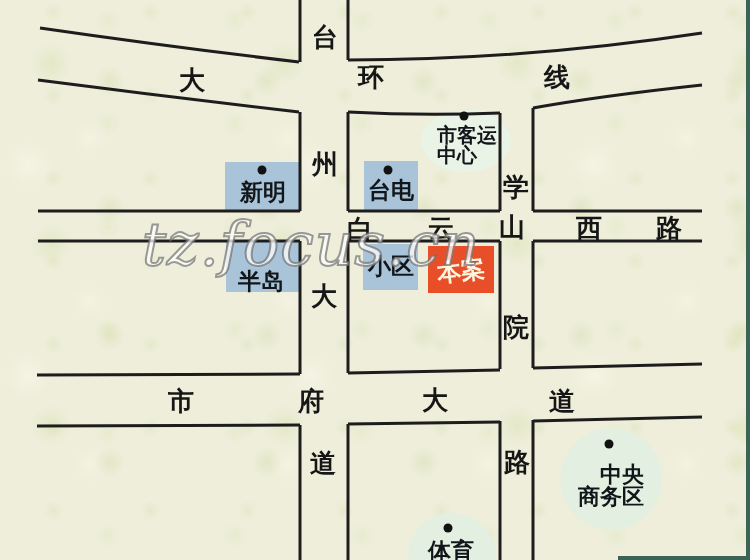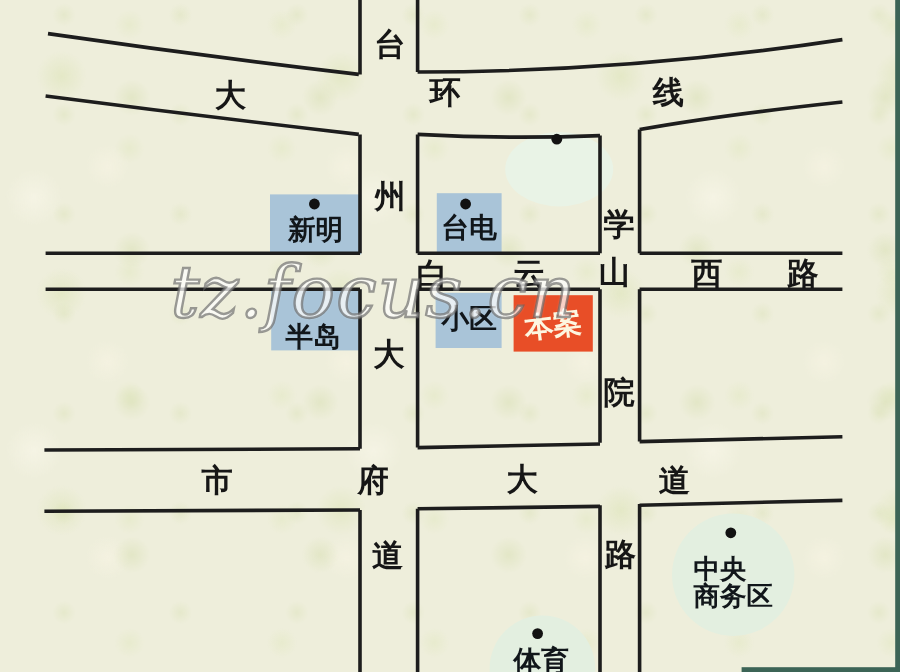--- a/index.html
+++ b/index.html
@@ -23,21 +23,21 @@
   .blue{background:#a9c4d8;}
   .red{background:#e84e27;}
   .roads{position:absolute;left:0;top:0;z-index:10;}
   .roads path{fill:none;stroke:#1d1d1d;stroke-width:3;}
   .dot{position:absolute;width:9px;height:9px;border-radius:50%;background:#121212;transform:translate(-50%,-50%);z-index:20;}
   .rc{position:absolute;transform:translate(-50%,-50%);font-size:26px;font-weight:600;color:#161616;white-space:nowrap;z-index:25;}
   .poi{position:absolute;transform:translate(-50%,-50%);font-size:23px;font-weight:600;color:#11161a;white-space:nowrap;z-index:25;}
   .poi2{position:absolute;font-weight:600;color:#11161a;white-space:nowrap;z-index:25;}
   .lbl-benan{font-size:24px;font-weight:700;color:#fdf6e0;transform:translate(-50%,-50%) rotate(-7deg);}
   .lbl-keyun{left:437px;top:125px;font-size:20px;line-height:20px;}
-  .lbl-cbd{left:611px;top:464px;transform:translateX(-50%);text-align:left;font-size:22px;line-height:22px;}
+  .lbl-cbd{left:611px;top:464px;transform:translateX(-50%);text-align:right;font-size:22px;line-height:22px;}
   .watermark{
     position:absolute;left:142px;top:214px;z-index:40;
     font-family:"DejaVu Serif","Liberation Serif",serif;
     font-style:italic;font-size:60px;line-height:60px;letter-spacing:1px;
     color:rgba(252,252,248,0.30);
     -webkit-text-stroke:2px rgba(95,95,95,0.62);
     text-shadow:0 0 2px rgba(255,255,255,0.65);
     white-space:nowrap;
   }
   .edge{position:absolute;background:#3c6456;z-index:50;}
@@ -109,20 +109,24 @@
   <span class="rc" style="left:311px;top:401px;">府</span>
   <span class="rc" style="left:435px;top:400px;">大</span>
   <span class="rc" style="left:562px;top:401px;">道</span>
 
   <span class="poi" style="left:263px;top:192px;">新明</span>
   <span class="poi" style="left:261px;top:268px;margin-top:13px;">半岛</span>
   <span class="poi" style="left:391px;top:190px;">台电</span>
   <span class="poi" style="left:391px;top:266px;font-family:Liberation Mono, monospace;">小区</span>
   <span class="poi lbl-benan" style="left:461px;top:271px;">本案</span>
 
+  <div class="poi2 lbl-keyun">
+    <div>市客运</div>
+    <div>中心</div>
+  </div>
 
   <div class="poi2 lbl-cbd">
     <div>中央</div>
     <div>商务区</div>
   </div>
 
   <span class="poi" style="left:451px;top:551px;">体育</span>
 
   <div class="watermark">tz.focus.cn</div>
 

